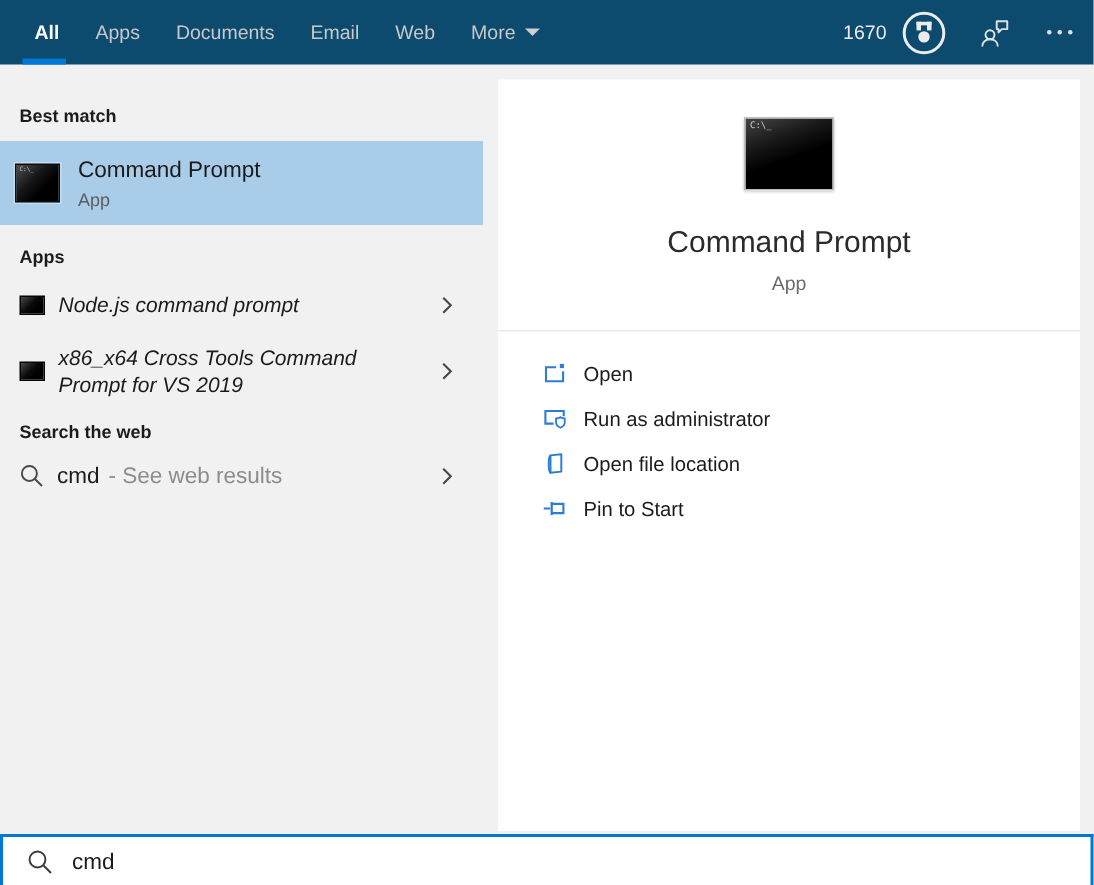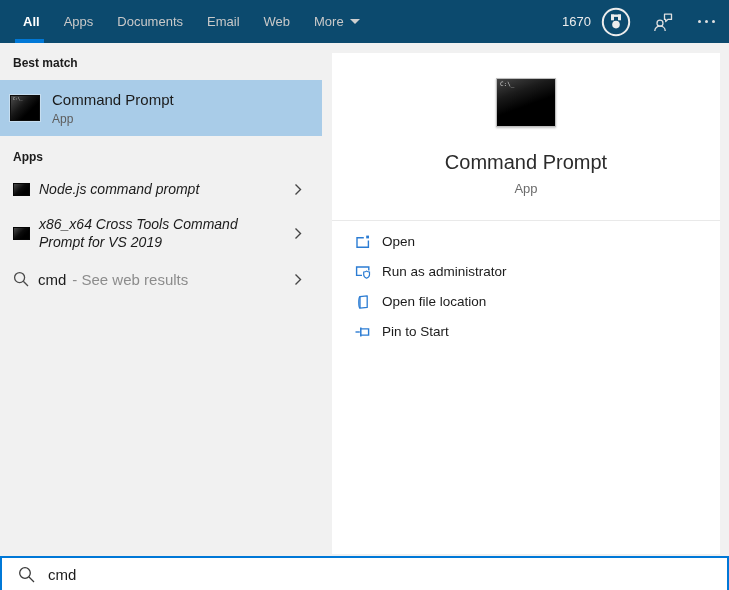--- a/index.html
+++ b/index.html
@@ -31,21 +31,21 @@
     border-top:5px solid #cfcfcf;
   }
   .header-right { margin-left:auto; display:flex; align-items:center; padding-right:14px;justify-content:center; }
   .points { color:#ececec; font-size:13px; margin-right:9px; }
   .rewards-badge { width:32px; height:32px; display:block; }
   .feedback-icon { width:22px; height:22px; margin-left:20px; display:block; }
   .more-dots { margin-left:24px; display:flex; gap:4px; align-items:center; }
   .more-dots i { width:3px; height:3px; border-radius:50%; background:#e0e0e0; display:block; }
 
   
-  .left-panel { position:absolute; left:0; top:46px; width:322px; height:389px; }
+  .left-panel { position:absolute; left:0; top:60px; width:322px; height:389px; }
   .section-label {
     font-size:12px; font-weight:bold; color:#1c1c1c; padding:0 13px; line-height:14px;
   }
   .lbl-best { padding-top:10px; }
   .lbl-apps { padding-top:14px; }
   .lbl-web  { padding-top:10px; }
 
   .bm-row {
     margin-top:10px; height:56px; background:#a9cce8;
     display:flex; align-items:center; padding-left:10px; cursor:default;
@@ -91,21 +91,21 @@
     border:1px solid #bdbdbd; box-shadow:0 1px 2px rgba(0,0,0,.25);
   }
   .big-cmd-icon .tiny-prompt {
     position:absolute; top:2px; left:3px; color:#cfcfcf;
     font-family:"DejaVu Sans Mono", monospace; font-size:6px; line-height:6px;
   }
   .preview-title { margin-top:23px; text-align:center; font-size:20px; color:#2b2b2b; line-height:24px; }
   .preview-sub { margin-top:7px; text-align:center; font-size:13px; color:#6b6b6b; }
   .card-divider { margin-top:24px; height:1px; background:#e9e9e9; }
   .actions { margin-top:13px; }
-  .action-row { display:flex; align-items:flex-start; height:30px; padding-left:23px; cursor:default; }
+  .action-row { display:flex; align-items:center; height:30px; padding-left:30px; cursor:default; }
   .action-icon { width:16px; height:16px; flex:0 0 auto; display:block; }
   .action-label { margin-left:11px; font-size:13.5px; color:#1b1b1b; }
 
   
   .search-bar {
     position:absolute; left:0; top:556px; width:729px; height:34px; background:#ffffff;
     border:2px solid #0078d7; border-bottom:none;
     display:flex; align-items:center; padding-left:16px;
   }
   .search-bar-icon { width:17px; height:17px; flex:0 0 auto; }
@@ -186,20 +186,21 @@
 
   <div class="app-row two-line">
     <div class="mini-cmd-icon"></div>
     <div class="app-label">x86_x64 Cross Tools Command Prompt for VS 2019</div>
     <svg class="chevron" width="8" height="13" viewBox="0 0 8 13">
       <polyline points="1.5,1.5 6.5,6.5 1.5,11.5" fill="none" stroke="#454545" stroke-width="1.4"></polyline>
     </svg>
   </div>
 
 
+  <div class="section-label lbl-web">Search the web</div>
 
   <div class="web-row">
     <svg class="web-search-icon" viewBox="0 0 16 16">
       <circle cx="6.6" cy="6.6" r="5" fill="none" stroke="#4a4a4a" stroke-width="1.3"></circle>
       <line x1="10.3" y1="10.3" x2="15" y2="15" stroke="#4a4a4a" stroke-width="1.3"></line>
     </svg>
     <span class="web-query">cmd</span>
     <span class="web-suffix">- See web results</span>
     <svg class="chevron" width="8" height="13" viewBox="0 0 8 13">
       <polyline points="1.5,1.5 6.5,6.5 1.5,11.5" fill="none" stroke="#454545" stroke-width="1.4"></polyline>

